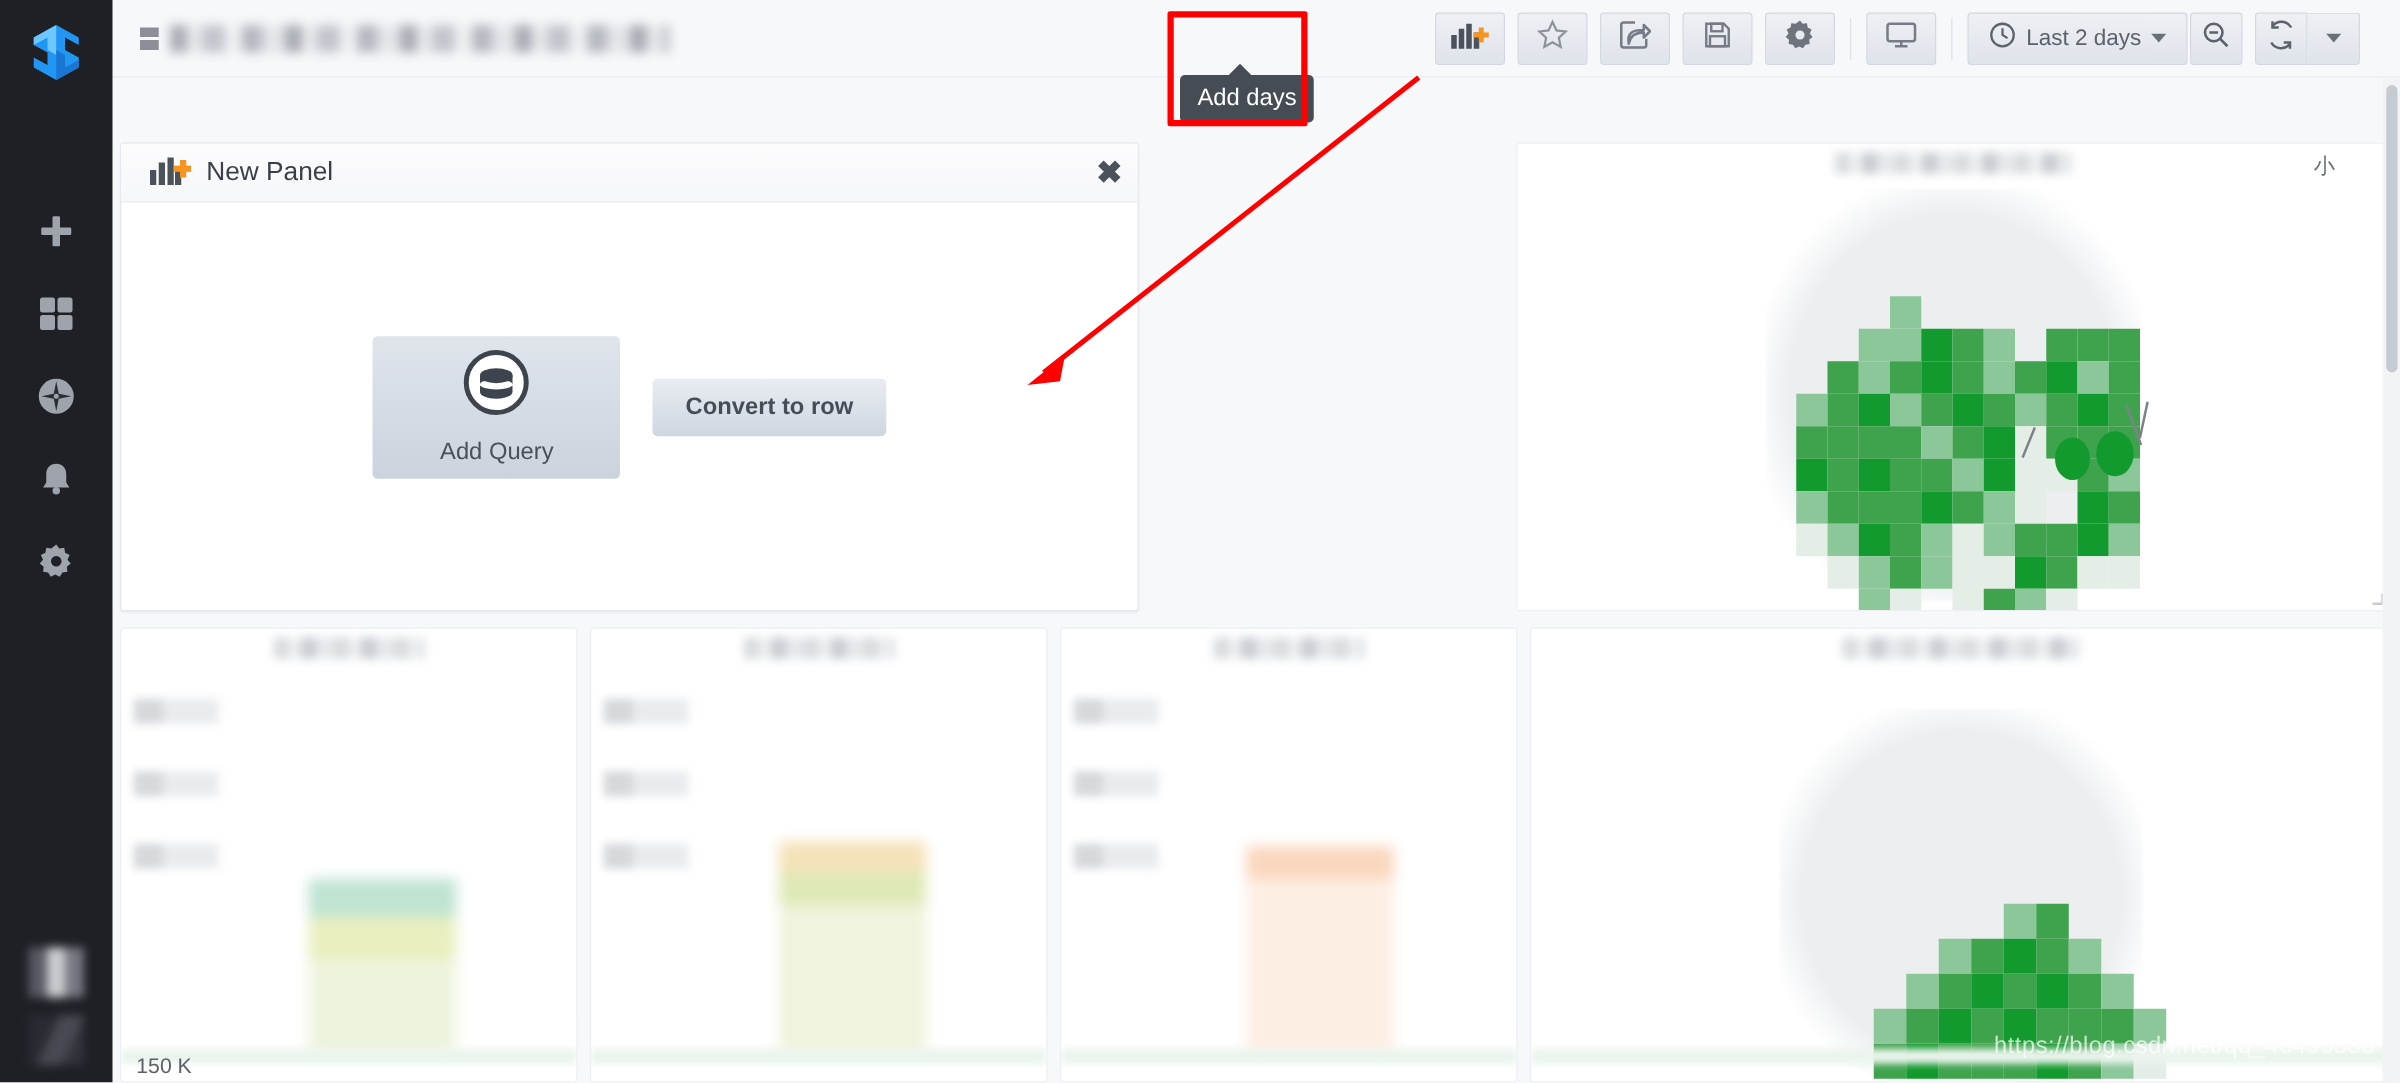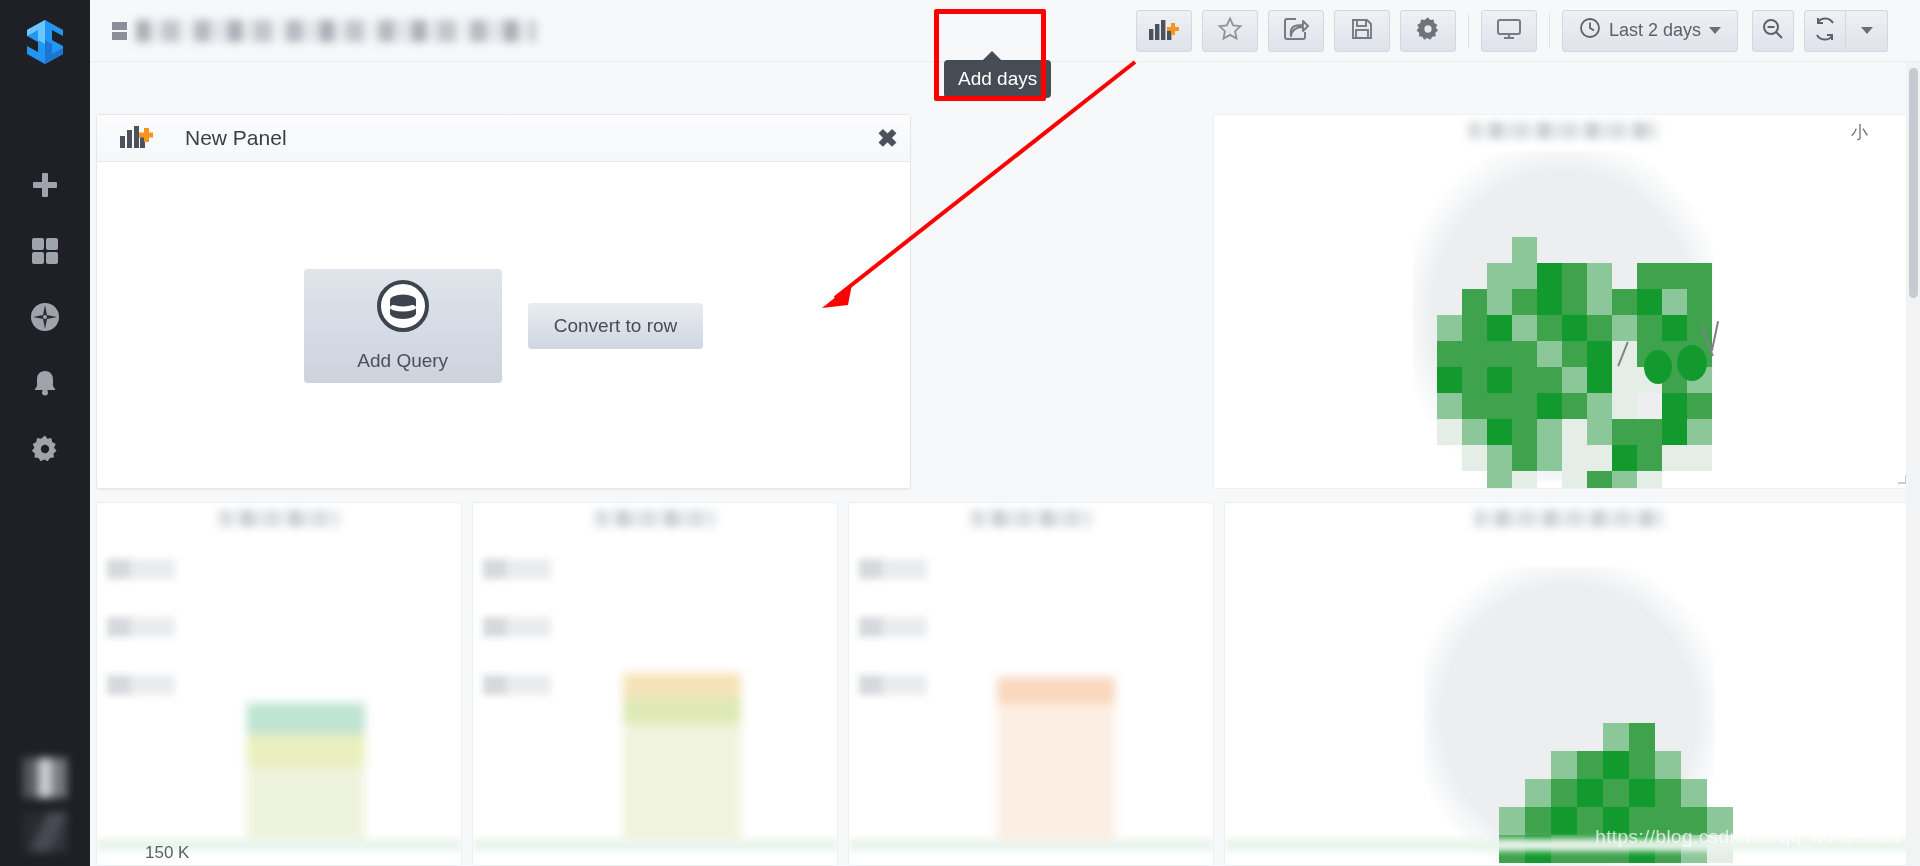--- a/index.html
+++ b/index.html
@@ -87,21 +87,21 @@
   .tb-group .tb-btn { margin-right: 0; border-radius: 0; }
   .tb-group .tb-btn:first-child { border-radius: 3px 0 0 3px; }
   .tb-group .tb-btn:last-child { border-radius: 0 3px 3px 0; border-left: none; }
   .divider-v { width: 1px; height: 34px; background: #dde1e8; margin: 0 12px 0 2px; }
   .time-btn {
     height: 42px; padding: 0 16px;
     background: linear-gradient(#eef0f4,#dfe3ea);
     border: 1px solid #d2d7e0; border-radius: 3px;
     display: flex; align-items: center; gap: 8px;
     color: #5c616b; font-size: 18px;
-    margin-right: 14px; cursor: pointer;
+    margin-right: 2px; cursor: pointer;
   }
   .caret-dn {
     width: 0; height: 0; border-left: 6px solid transparent;
     border-right: 6px solid transparent; border-top: 7px solid #6b7078;
   }
   .tb-btn.narrow { width: 42px; }
 
   
   #addpanel-highlight {
     position: absolute; left: 934px; top: 9px;
@@ -160,21 +160,21 @@
     border-radius: 3px;
     box-shadow: 0 1px 2px rgba(0,0,0,.05);
     z-index: 20;
   }
   #newpanel .np-head {
     height: 47px; display: flex; align-items: center;
     padding: 0 12px 0 22px;
     background: linear-gradient(#fcfcfd,#f6f7f9);
     border-bottom: 1px solid #e8eaee;
   }
-  .np-title { font-size: 21px; color: #3a3f47; margin-left: 32px; }
+  .np-title { font-size: 21px; color: #3a3f47; margin-left: 12px; }
   .np-close {
     margin-left: auto; font-size: 25px; color: #4c525b;
     font-weight: bold; cursor: pointer; line-height: 1;
   }
   .np-body {
     height: 327px; display: flex; flex-direction: row;
     align-items: center; justify-content: center; gap: 26px;
   }
   .np-row { display: flex; gap: 18px; }
   .big-btn {
@@ -183,20 +183,21 @@
     border-radius: 4px;
     display: flex; flex-direction: column;
     align-items: center; justify-content: center; gap: 12px;
     color: #4a505a; font-size: 19px; cursor: pointer;
   }
   .convert-btn {
     padding: 12px 26px;
     background: linear-gradient(#e9edf2,#cfd6e0);
     border-radius: 4px; color: #474d56; font-size: 19px;
     cursor: pointer;
+    font-weight: bold;
   }
 
   
   .panel {
     position: absolute; background: #ffffff;
     border: 1px solid #eceff3; border-radius: 3px;
   }
   .panel .ph {
     height: 30px; display: flex; align-items: center; justify-content: center;
   }
@@ -589,21 +590,21 @@
         <div class="ph-blur" style="width:120px"></div>
       </div>
       <div class="tickcol">
         <div class="tick-blur"></div>
         <div class="tick-blur"></div>
         <div class="tick-blur"></div>
       </div>
       <div class="bar" style="left:150px; width:118px; height:140px;
                   background:linear-gradient(#bfe4d2 0 22%, #e9efbe 22% 46%, #eef3dd 46% 100%);"></div>
       <div class="axis-line"></div>
-      <div class="klabel" style="bottom:2px;margin-left:36px;">150 K</div>
+      <div class="klabel" style="bottom:2px;">150 K</div>
     </div>
 
     <div class="panel bp" style="left:382px; width:366px;">
       <div class="ph">
         <div class="ph-blur" style="width:120px"></div>
       </div>
       <div class="tickcol">
         <div class="tick-blur"></div>
         <div class="tick-blur"></div>
         <div class="tick-blur"></div>

